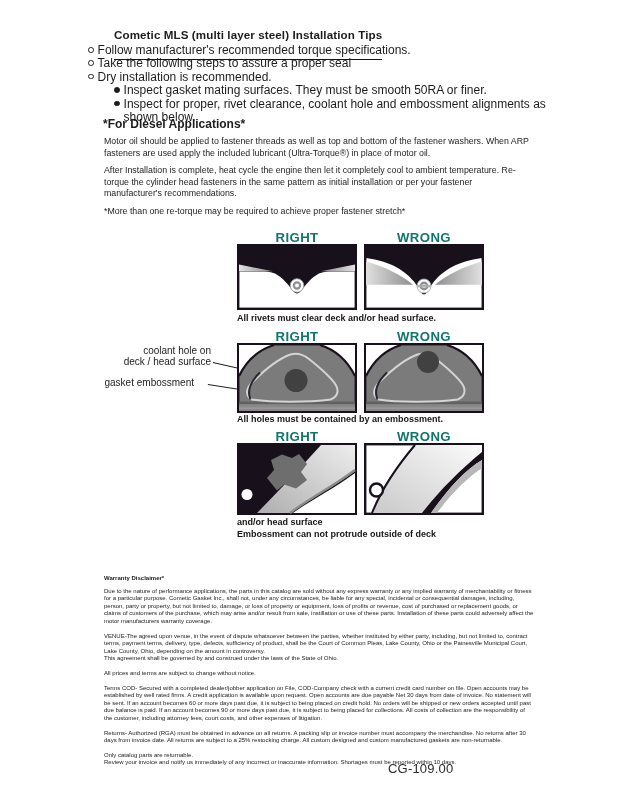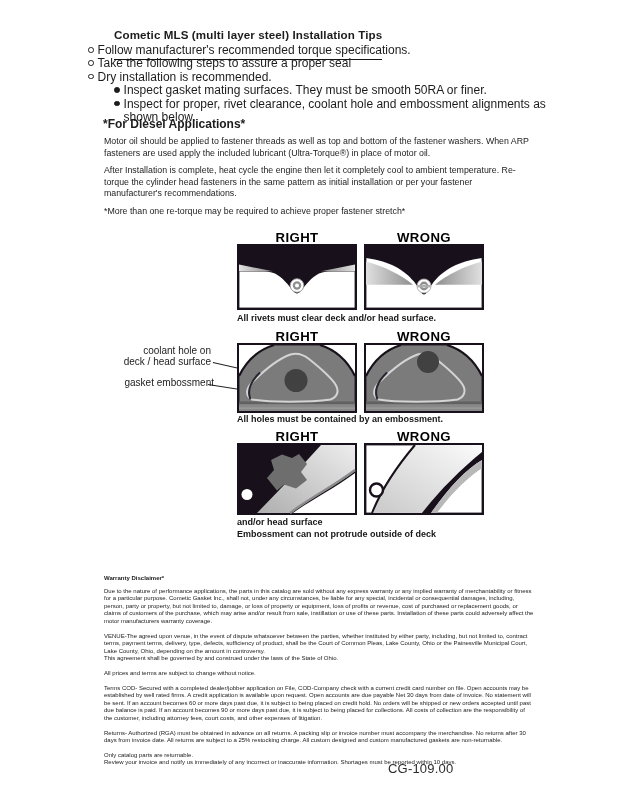--- a/index.html
+++ b/index.html
@@ -16,31 +16,31 @@
   .bl .mk{width:3.6px;height:3.6px;border:1px solid #222;border-radius:50%;
           margin-right:4px;position:relative;top:-1.5px;flex:0 0 auto;}
   .bl.sub{margin-left:26px;}
   .bl.sub .mk{background:#1c1c1c;border-color:#1c1c1c;}
   
   .diesel-h{left:103px;top:117px;font-size:12px;font-weight:bold;}
   .para{left:104px;font-size:8.8px;line-height:11.5px;width:425px;}
   .p1{top:136px;} .p2{top:165px;}
   .note{left:104px;top:206px;font-size:8.8px;}
   
-  .figlbl{width:120px;text-align:center;font-size:13.2px;font-weight:bold;letter-spacing:.4px;color:#000000;}
+  .figlbl{width:120px;text-align:center;font-size:13.2px;font-weight:bold;letter-spacing:.4px;color:#0f766e;}
   .c1{left:237px;} .c2{left:364px;}
   .lr1{top:230px;} .lr2{top:329px;} .lr3{top:429px;}
   .box{width:120px;display:block;}
   .b-r1{top:244px;height:66px;} .b-r2{top:343px;height:70px;} .b-r3{top:443px;height:72px;}
   .cap{left:237px;font-size:9px;font-weight:bold;color:#161616;line-height:11.5px;}
   .cap1{top:313px;} .cap2{top:414px;} .cap3{top:517px;width:230px;}
   
   .callout{font-size:10px;line-height:10.5px;text-align:right;color:#1c1c1c;}
   .co-coolant{left:80px;top:346px;width:131px;}
-  .co-emboss{left:88px;top:378px;width:126px;}
+  .co-emboss{left:68px;top:378px;width:126px;}
   .leader{height:1.3px;background:#222;transform-origin:left top;}
   .ld1{left:213px;top:362px;width:83px;transform:rotate(12.8deg);}
   .ld2{left:208px;top:384px;width:54px;transform:rotate(9deg);}
   
   .disc{left:104px;top:575px;width:430px;font-size:6px;line-height:7.6px;color:#222;}
   .disc .dh{font-weight:bold;margin-bottom:5px;}
   .disc p{margin:0 0 7px 0;}
   .disc p.tight{margin:0;}
   .disc p.last{margin:0;}
   

